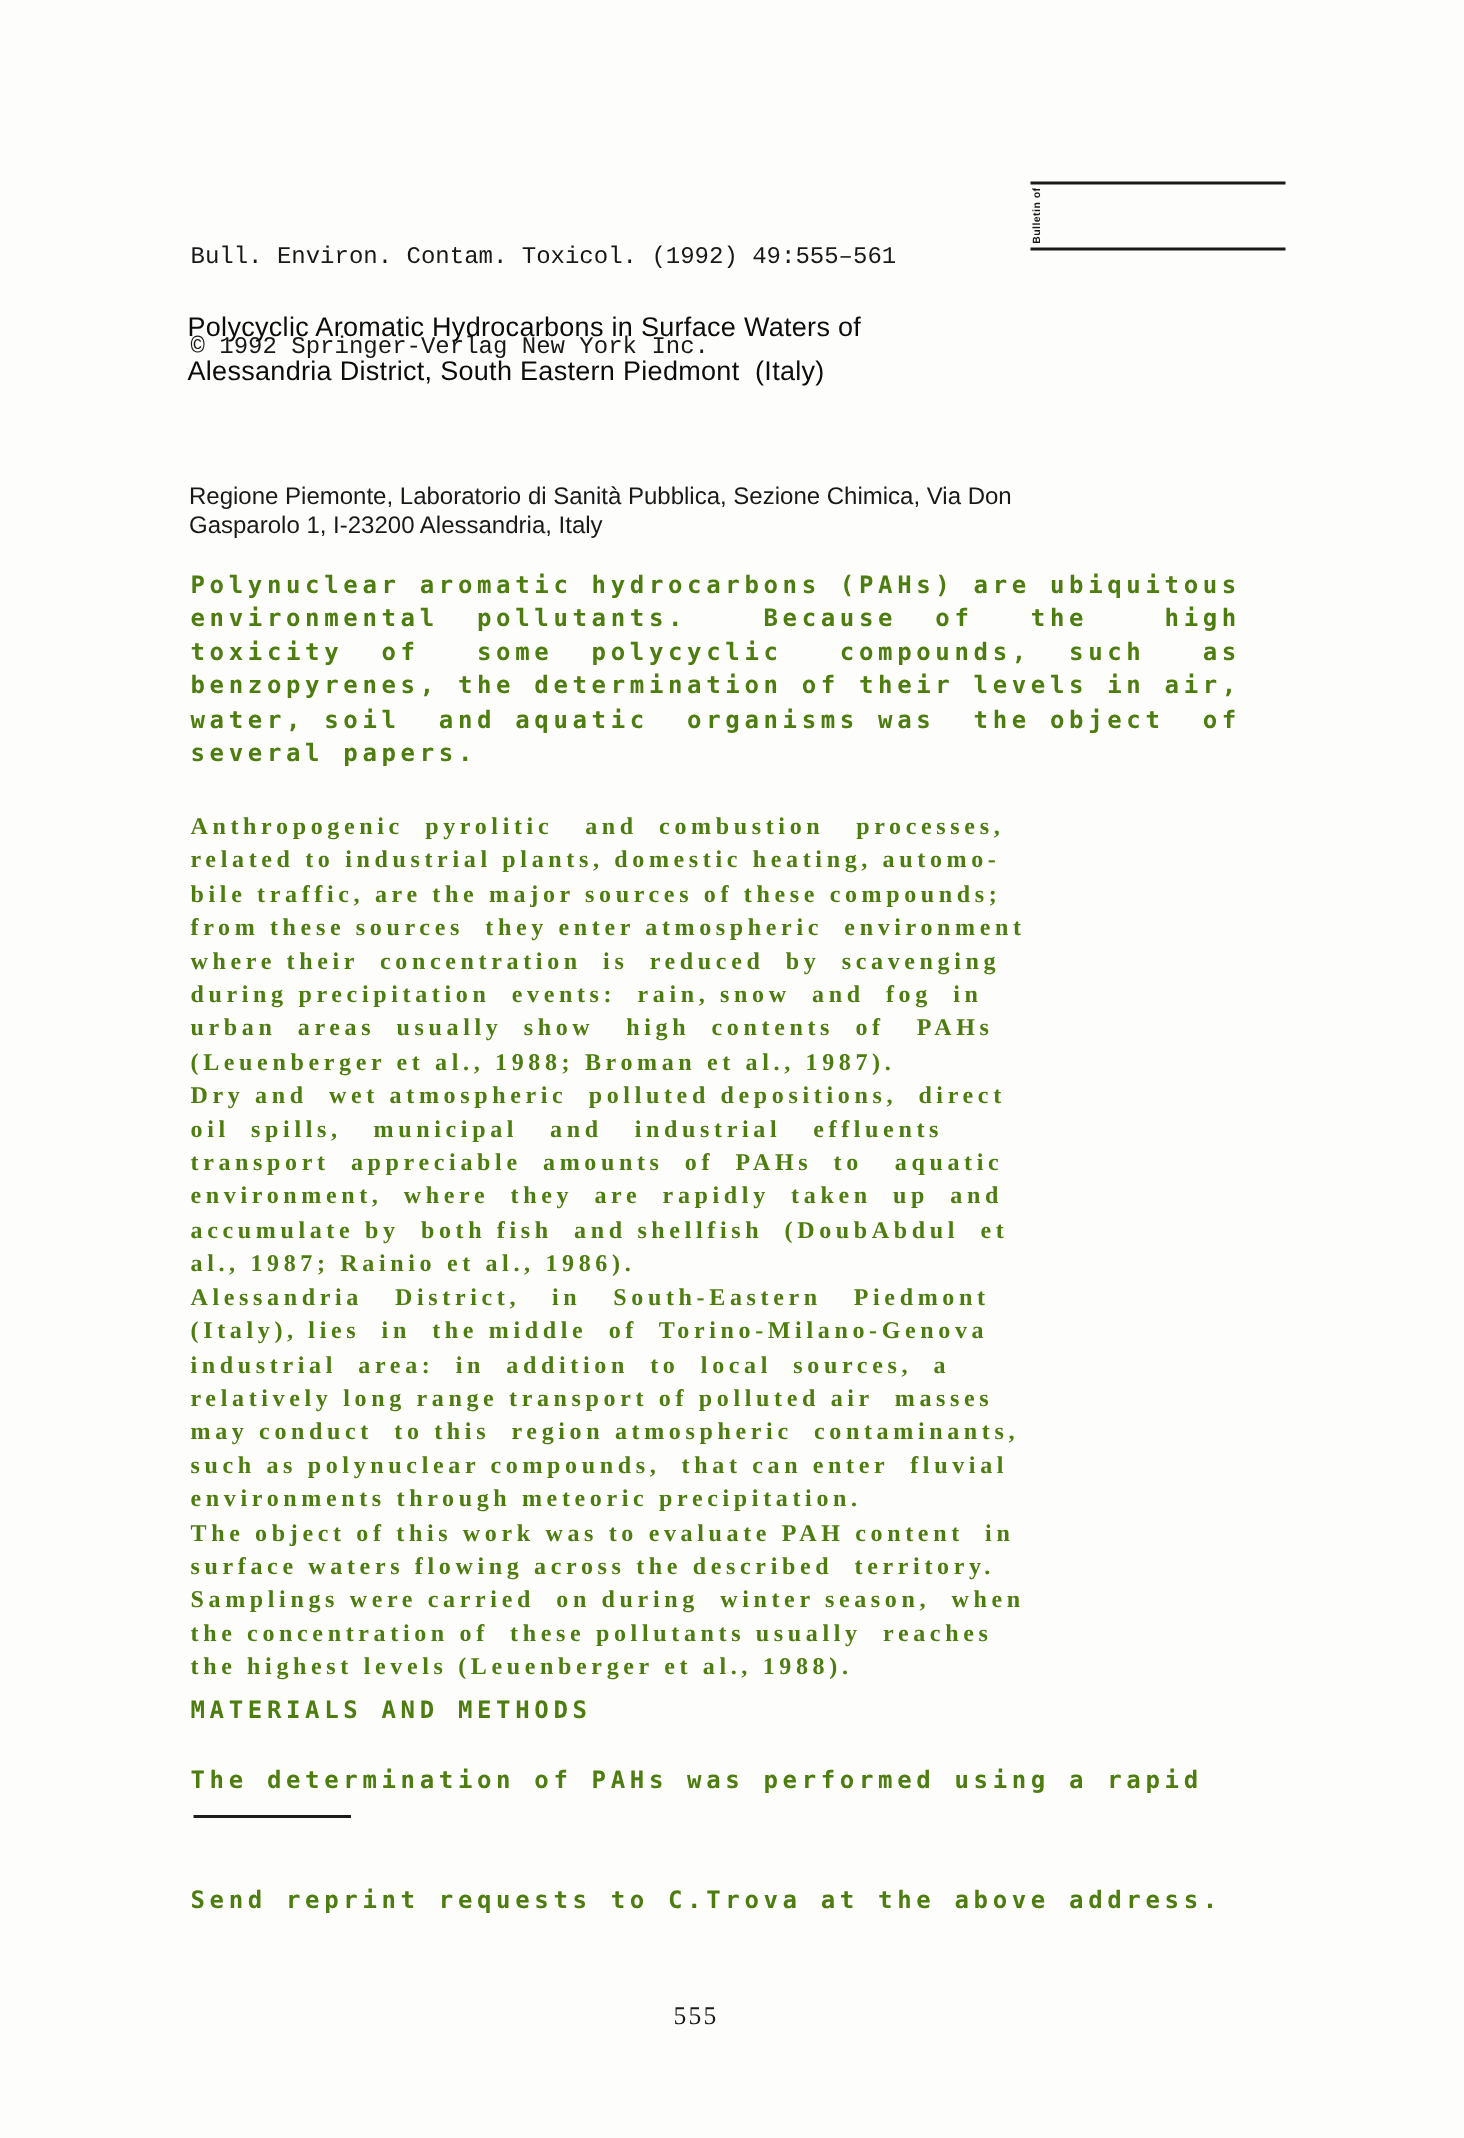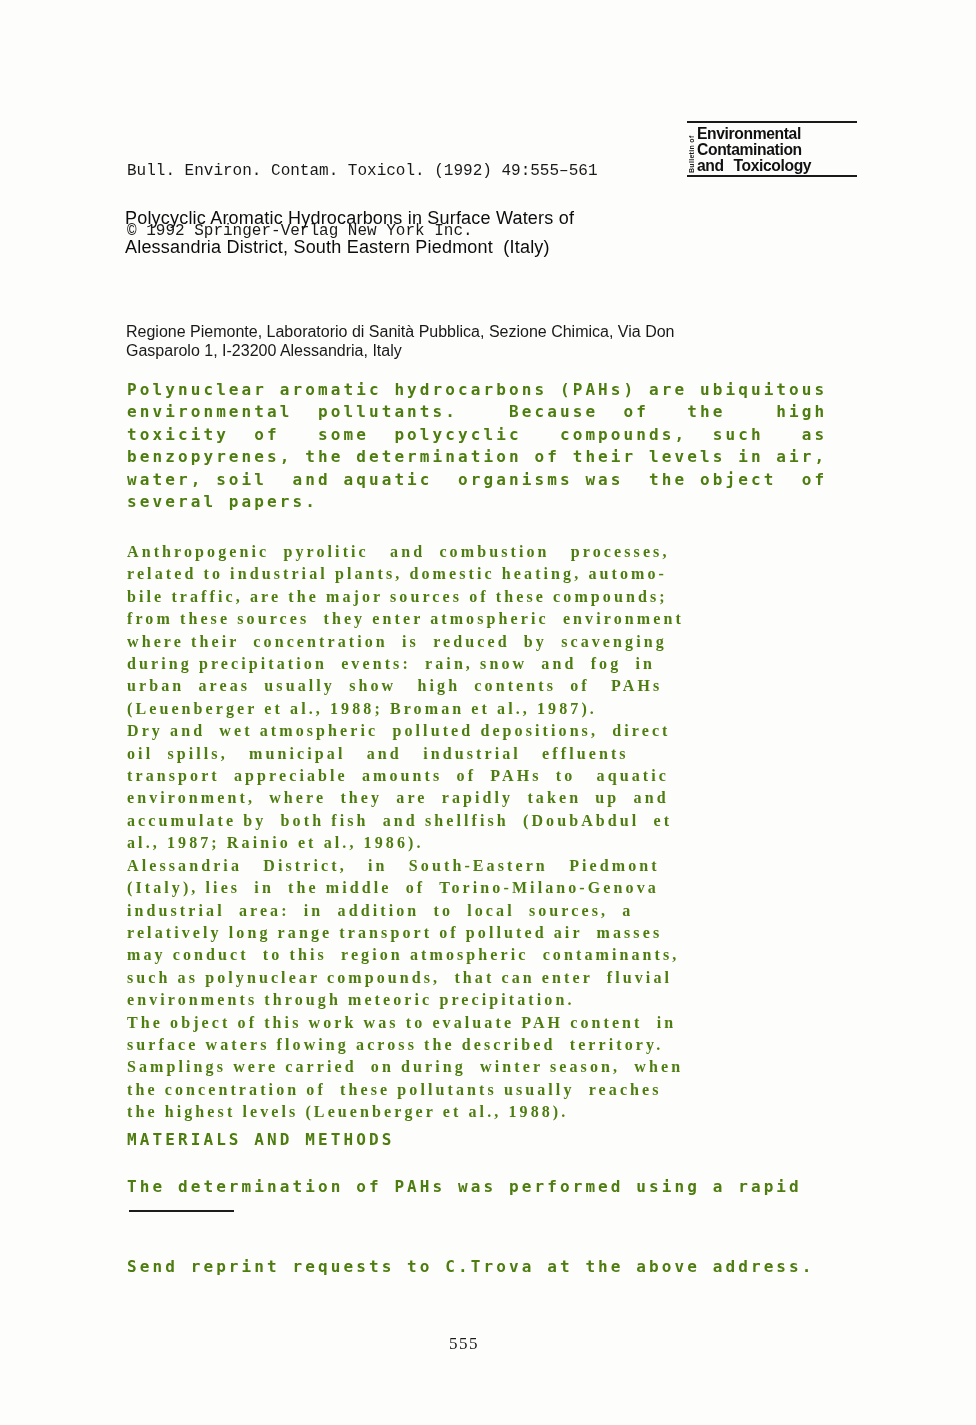--- a/index.html
+++ b/index.html
@@ -91,25 +91,20 @@
 
 <div class="page">
 
   <div class="journal-ref">
     <div>Bull. Environ. Contam. Toxicol. (1992) 49:555–561</div>
     <div>© 1992 Springer-Verlag New York Inc.</div>
   </div>
 
   <div class="logo-box">
     <div class="logo-vertical">Bulletin of</div>
-    <div>
-      <div class="logo-text">Environmental</div>
-      <div class="logo-text">Contamination</div>
-      <div class="logo-text logo-line3">and Toxicology</div>
-    </div>
   </div>
 
   <h1 class="title" style="margin:0;">Polycyclic Aromatic Hydrocarbons in Surface Waters of
 Alessandria District, South Eastern Piedmont  (Italy)</h1>
   <div class="affiliation">Regione Piemonte, Laboratorio di Sanità Pubblica, Sezione Chimica, Via Don
 Gasparolo 1, I-23200 Alessandria, Italy</div>
 
   <div class="mono para1">Polynuclear aromatic hydrocarbons (PAHs) are ubiquitous
 environmental  pollutants.    Because  of   the    high
 toxicity  of   some  polycyclic   compounds,  such   as

